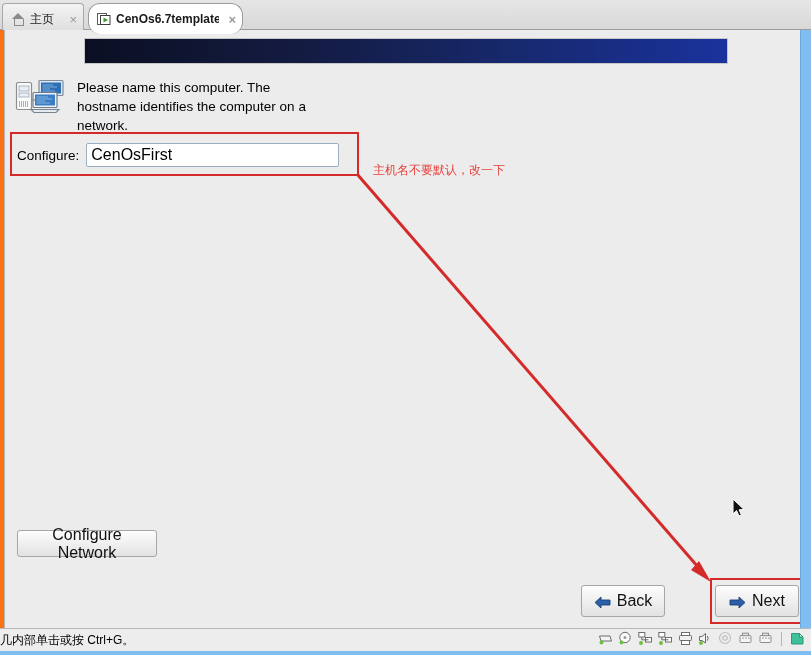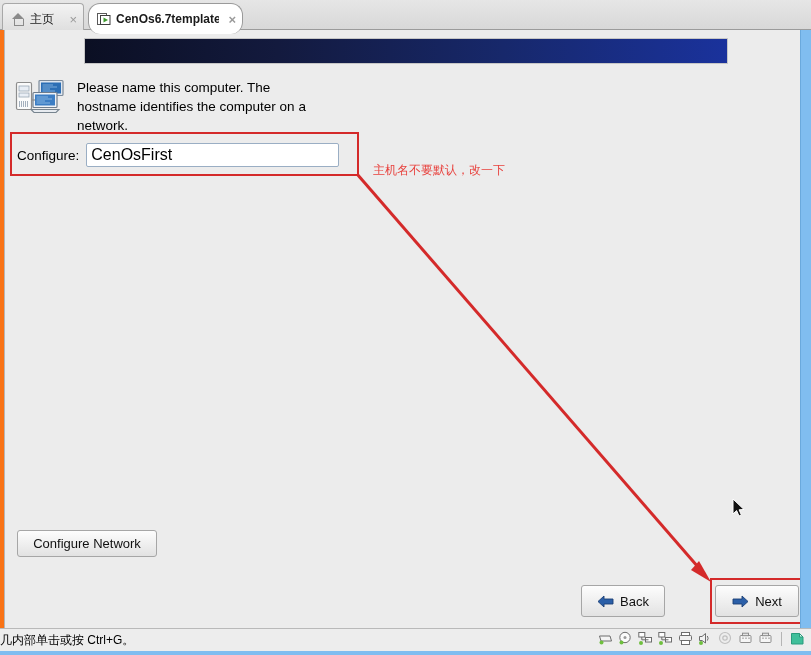--- a/index.html
+++ b/index.html
@@ -125,21 +125,21 @@
   
   #arrow-layer {
     position: absolute; left: 0; top: 0; width: 795px; height: 598px;
     pointer-events: none;
   }
 
   
   .btn {
     border: 1px solid #a6a6a6; border-radius: 3px;
     background: linear-gradient(#fdfdfd, #e2e2e2);
-    font-family: "Liberation Sans", sans-serif; font-size: 13px; color: #111;
+    font-family: "Liberation Sans", sans-serif; font-size: 16px; color: #111;
     display: inline-flex; align-items: center; justify-content: center; gap: 6px;
     cursor: default;
   }
   #btn-configure {
     position: absolute; left: 12px; top: 500px;
     width: 140px; height: 27px;
   }
   #btn-back {
     position: absolute; left: 576px; top: 555px; width: 84px; height: 32px;
   }

